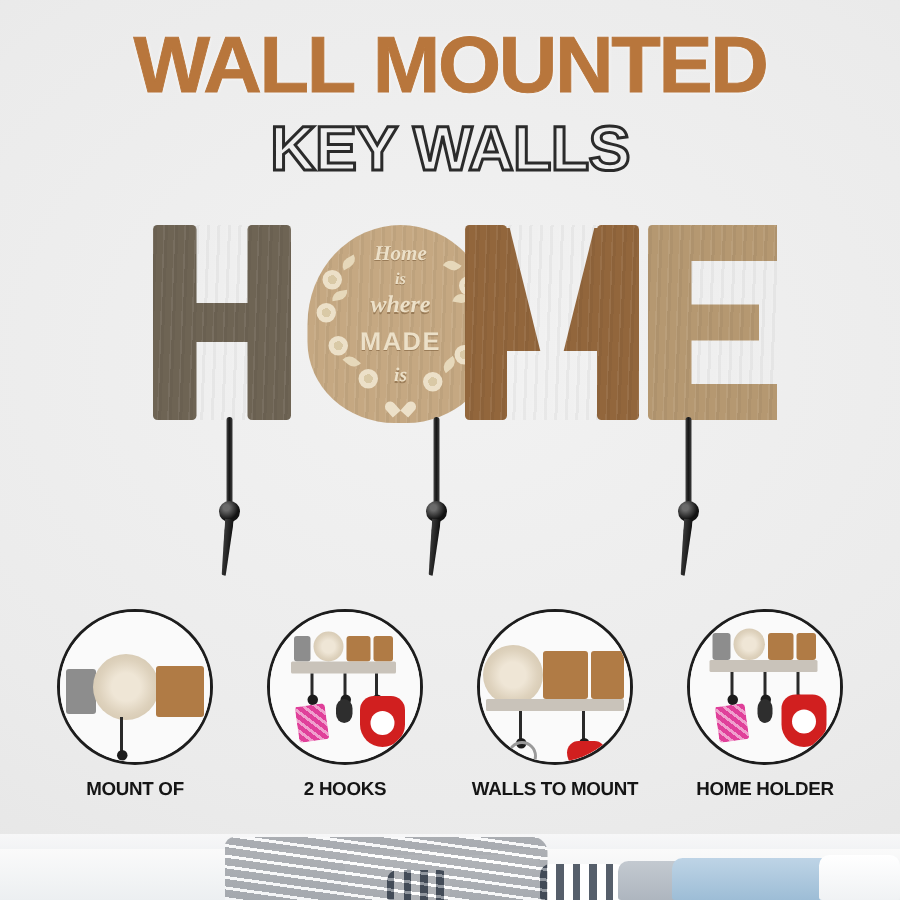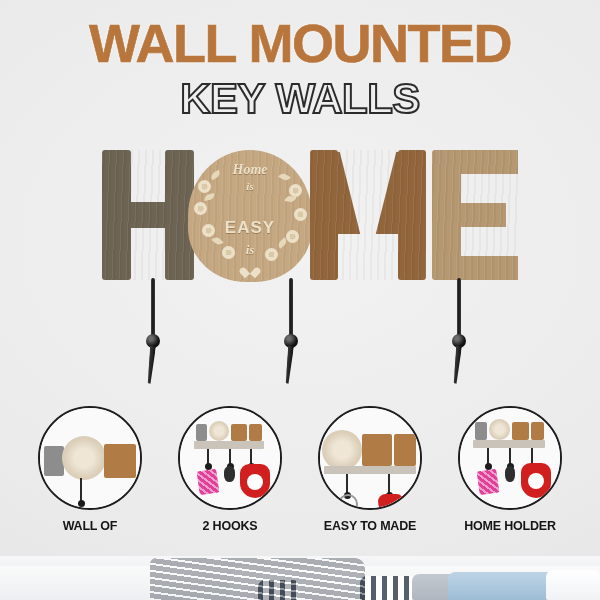--- a/index.html
+++ b/index.html
@@ -47,21 +47,21 @@
     opacity:.75;pointer-events:none;
   }
 
   
   .letter-h{left:14px;width:92px;height:130px;}
   .h-post{position:absolute;top:0;width:29px;height:130px;background:#6e6454;border-radius:3px;}
   .h-post.l{left:0;} .h-post.r{right:0;}
   .h-bar{position:absolute;left:22px;top:52px;width:50px;height:26px;background:#6e6454;}
 
   
-  .letter-o{left:100px;width:124px;height:132px;}
+  .letter-o{left:117px;width:124px;height:132px;}
   .o-disc{
     position:absolute;left:0;top:0;width:124px;height:132px;
     background:#c5a882;
     border-radius:62px 62px 58px 58px / 66px 66px 54px 54px;
     overflow:hidden;
   }
   .o-wreath{position:absolute;inset:0;}
   .wreath-txt{
     position:absolute;left:0;right:0;text-align:center;
     color:#ece0c8;font-weight:bold;
@@ -189,21 +189,22 @@
             <div class="leaf" style="left:22px;top:22px;transform:rotate(-30deg);"></div>
             <div class="leaf" style="right:22px;top:24px;transform:rotate(30deg);"></div>
             <div class="leaf" style="left:16px;top:44px;transform:rotate(-10deg);"></div>
             <div class="leaf" style="right:16px;top:46px;transform:rotate(10deg);"></div>
             <div class="leaf" style="left:24px;top:88px;transform:rotate(40deg);"></div>
             <div class="leaf" style="right:24px;top:90px;transform:rotate(-40deg);"></div>
             <div class="heart"></div>
           </div>
           <div class="wreath-txt wt1">Home</div>
           <div class="wreath-txt wt2">is</div>
-          <div class="wreath-txt wt4">EASY</div>
+          <div class="wreath-txt wt3">where</div>
+          <div class="wreath-txt wt4">MADE</div>
           <div class="wreath-txt wt5">is</div>
         </div>
       </div>
 
       <div class="ltr letter-m">
         <div class="m-leg l"></div>
           <div class="m-leg r"></div>
         <div class="m-d a"></div>
           <div class="m-d b"></div>
         <div class="grain"></div>
@@ -242,21 +243,21 @@
         <div class="mini">
           <div class="mw-h" style="left:4px;top:38px;width:20px;height:30px;"></div>
           <div class="mw-o" style="left:22px;top:28px;width:44px;height:44px;"></div>
           <div class="mw-m" style="left:64px;top:36px;width:32px;height:34px;"></div>
           <div class="mhook" style="left:40px;top:70px;height:26px;">
               <span class="kn"></span>
             </div>
         </div>
       </div>
       <div class="cap">
-        <div>WALL OF</div>
+        <div>MOUNT OF</div>
       </div>
     </div>
 
     <div class="badge" style="left:155px;">
       <div class="circle">
         <div class="mini">
           <div class="mw-h" style="left:16px;top:16px;width:11px;height:17px;"></div>
           <div class="mw-o" style="left:29px;top:13px;width:20px;height:20px;"></div>
           <div class="mw-m" style="left:51px;top:16px;width:16px;height:17px;"></div>
           <div class="mw-e" style="left:69px;top:16px;width:13px;height:17px;"></div>
@@ -294,21 +295,21 @@
               <span class="kn"></span>
             </div>
           <div class="mhook" style="left:68px;top:66px;height:22px;">
               <span class="kn"></span>
             </div>
           <div class="ring" style="left:18px;top:86px;width:16px;height:16px;"></div>
           <div class="bag" style="left:58px;top:86px;width:26px;height:20px;"></div>
         </div>
       </div>
       <div class="cap">
-        <div>EASY TO MADE</div>
+        <div>WALLS TO MOUNT</div>
       </div>
     </div>
 
     <div class="badge" style="left:435px;">
       <div class="circle">
         <div class="mini">
           <div class="mw-h" style="left:15px;top:14px;width:12px;height:18px;"></div>
           <div class="mw-o" style="left:29px;top:11px;width:21px;height:21px;"></div>
           <div class="mw-m" style="left:52px;top:14px;width:17px;height:18px;"></div>
           <div class="mw-e" style="left:71px;top:14px;width:13px;height:18px;"></div>

